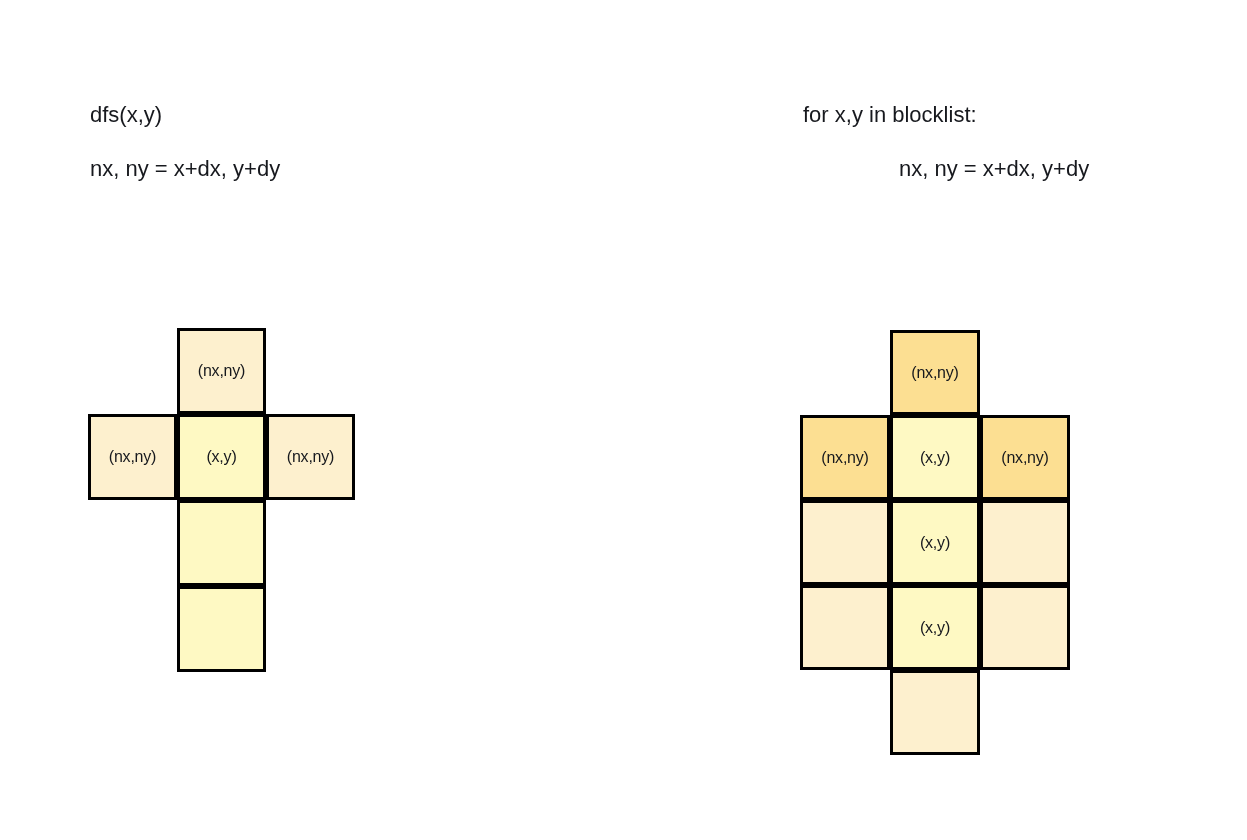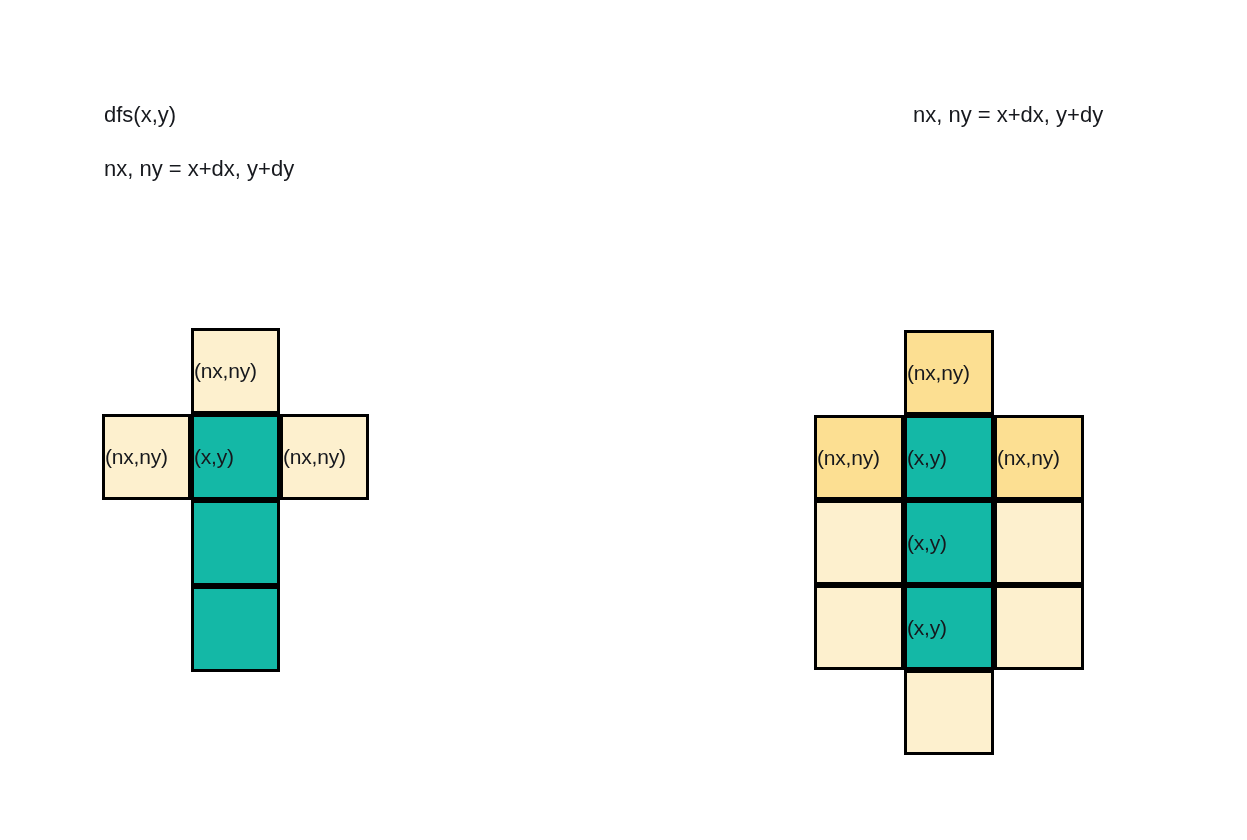--- a/index.html
+++ b/index.html
@@ -13,61 +13,60 @@
     position: relative;
     overflow: hidden;
     font-family: "Liberation Sans", sans-serif;
     color: #16181d;
   }
   .stage {
     position: absolute;
     left: 0; top: 0;
     width: 1053px;
     height: 840px;
-    margin-left: 14px;
   }
   .code-block {
     position: absolute;
     white-space: pre;
   }
   .code-line {
     font-size: 22px;
     line-height: 54px;
     color: #17191e;
     white-space: pre;
   }
   .code-line.indent {
     padding-left: 96px;
   }
   .grid-cell {
     position: absolute;
     box-sizing: border-box;
     border: 3px solid #000000;
     display: flex;
     align-items: center;
-    justify-content: flex-start;
-    font-size: 21px;
+    justify-content: center;
+    font-size: 16px;
     color: #16181d;
     letter-spacing: -0.2px;
   }
   .cell-cream { background: #fdf0ce; }
   .cell-gold  { background: #fcdf92; }
-  .cell-gray  { background: #14b8a6; }
+  .cell-gray  { background: #fef9c3; }
   .cell-label {
     pointer-events: none;
     white-space: nowrap;
   }
 </style>
 </head>
 <body>
 
 <div class="stage">
 
   <div class="code-block" id="code-left" style="left: 90px; top: 88px;"><div class="code-line">dfs(x,y)</div><div class="code-line">nx, ny = x+dx, y+dy</div></div>
-  <div class="code-block" id="code-right" style="left: 803px; top: 88px;"><div class="code-line indent">nx, ny = x+dx, y+dy</div></div>
+  <div class="code-block" id="code-right" style="left: 803px; top: 88px;"><div class="code-line">for x,y in blocklist:</div><div class="code-line indent">nx, ny = x+dx, y+dy</div></div>
 
   <div id="grid-left">
       <div class="grid-cell cell-cream" style="left: 177px; top: 328px; width: 89px; height: 86px;">
         <span class="cell-label">(nx,ny)</span>
       </div>
       <div class="grid-cell cell-cream" style="left: 88px; top: 414px; width: 89px; height: 86px;">
         <span class="cell-label">(nx,ny)</span>
       </div>
       <div class="grid-cell cell-gray" style="left: 177px; top: 414px; width: 89px; height: 86px;">
         <span class="cell-label">(x,y)</span>

